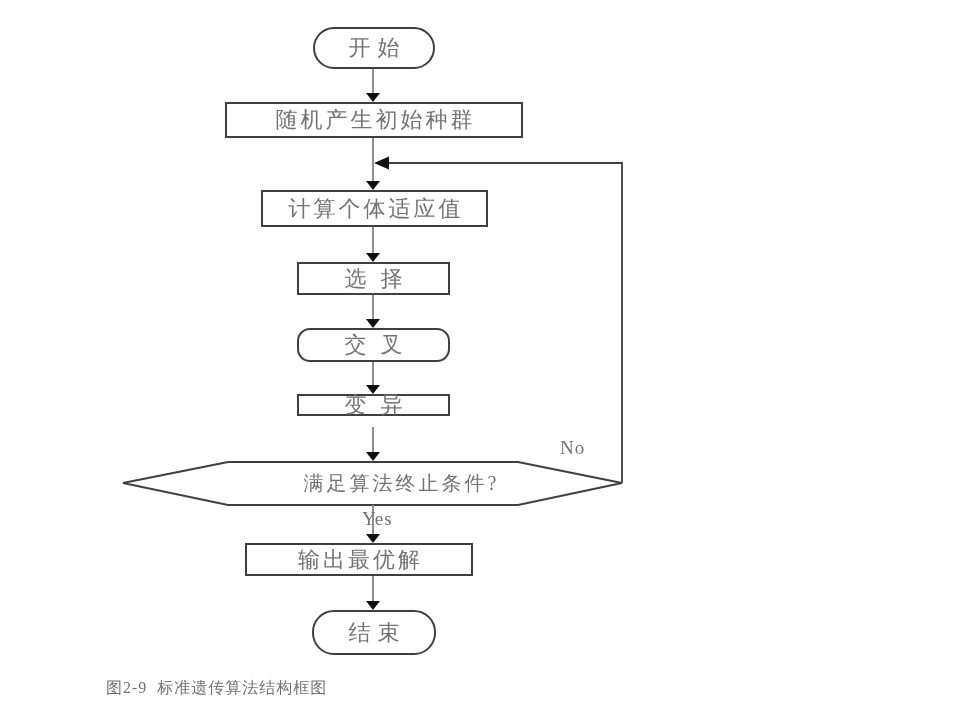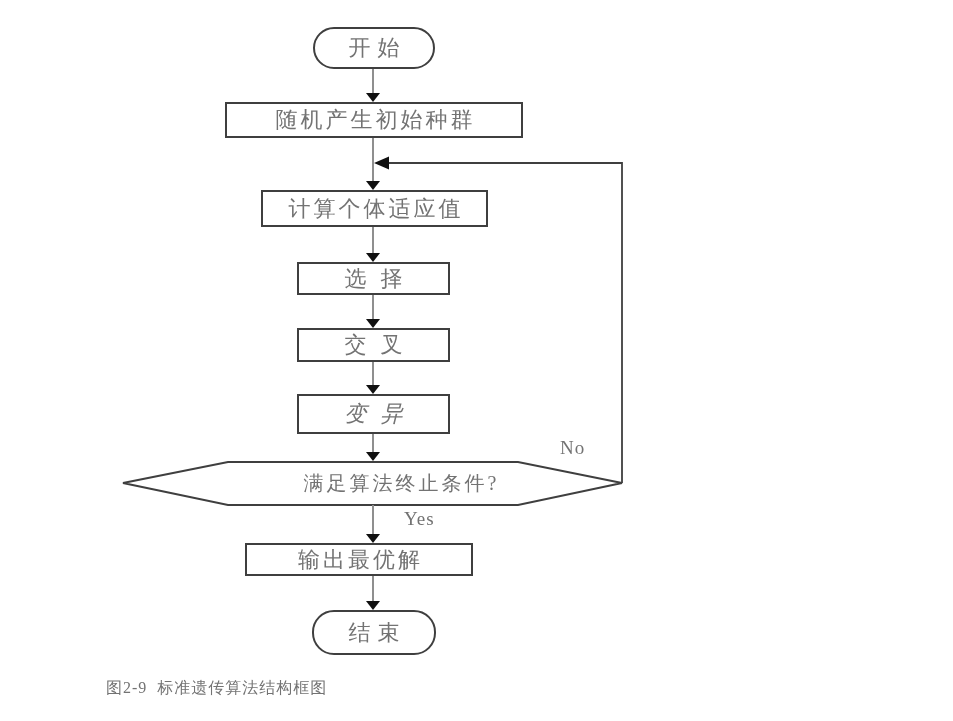--- a/index.html
+++ b/index.html
@@ -69,28 +69,28 @@
     letter-spacing: 1px;
     white-space: pre;
     z-index: 2;
   }
 
   
   #node-start     { left: 313px; top: 27px;  width: 122px; height: 42px; }
   #node-init      { left: 225px; top: 102px; width: 298px; height: 36px; }
   #node-fitness   { left: 261px; top: 190px; width: 227px; height: 37px; }
   #node-select    { left: 297px; top: 262px; width: 153px; height: 33px; }
-  #node-crossover { left: 297px; top: 328px; width: 153px; height: 34px; }
-  #node-mutation  { left: 297px; top: 394px; width: 153px; height: 40px; font-style: italic; }
+  #node-crossover { left: 297px; top: 328px; width: 153px; height: 34px; border-radius: 13px; }
+  #node-mutation  { left: 297px; top: 394px; width: 153px; height: 22px; }
   #node-decision  { left: 140px; top: 463px; width: 520px; height: 40px; }
   #node-output    { left: 245px; top: 543px; width: 228px; height: 33px; }
   #node-end       { left: 312px; top: 610px; width: 124px; height: 45px; }
 
   #label-no  { left: 560px; top: 438px; }
-  #label-yes { left: 404px; top: 509px; }
+  #label-yes { left: 362px; top: 509px; }
 </style>
 </head>
 <body>
 
 <div class="canvas">
 
   <svg class="overlay-svg" viewBox="0 0 953 721" xmlns="http://www.w3.org/2000/svg">
 
     <polygon points="123,483 228,462 518,462 622,483 518,505 228,505" fill="#ffffff" stroke="#3f3f3f" stroke-width="2"></polygon>
 

